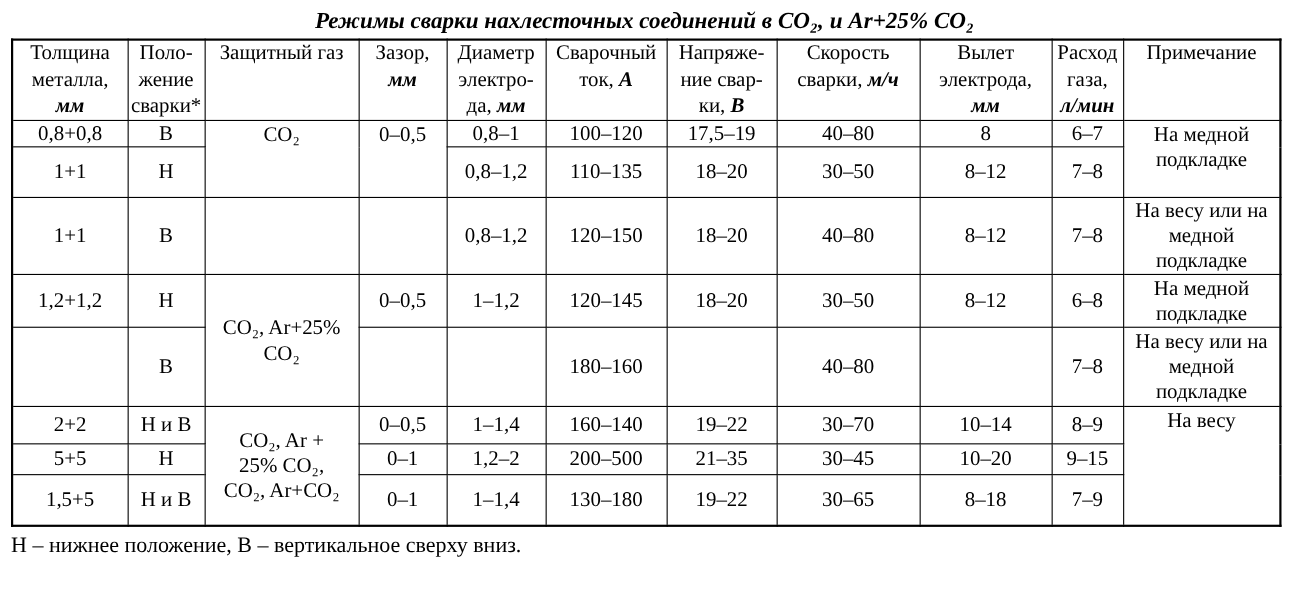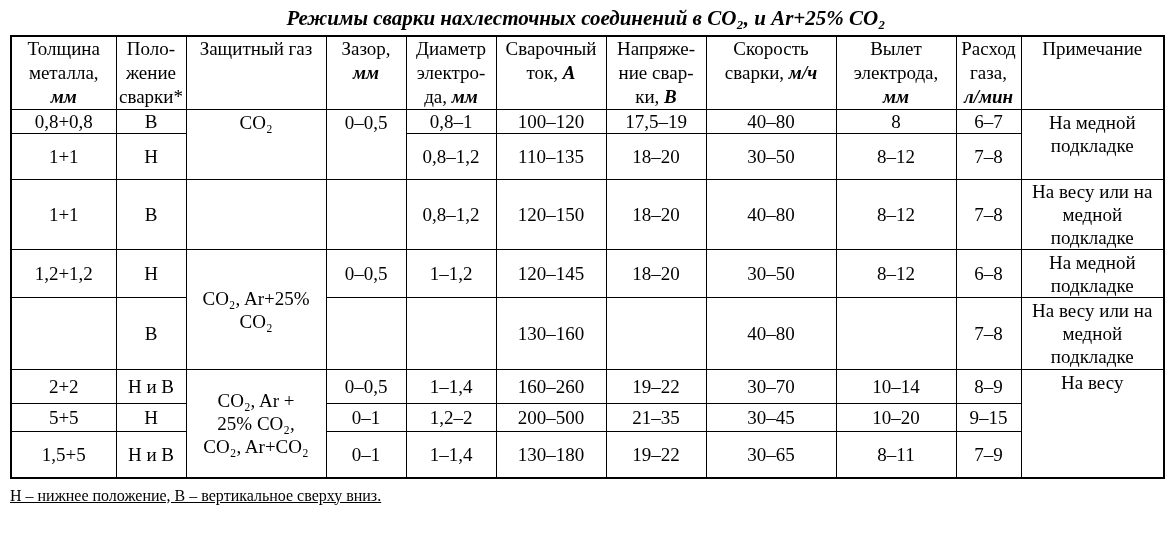--- a/index.html
+++ b/index.html
@@ -6,21 +6,21 @@
   body{width:1172px;height:540px;color:#000;font-family:"Liberation Serif","DejaVu Serif",serif;overflow:hidden;}
   .title-block{width:1172px;text-align:center;margin-top:5px;}
   .title-line{font-style:italic;font-weight:bold;font-size:21px;line-height:26px;}
   table.modes{border-collapse:collapse;table-layout:fixed;margin:4px 0 0 10px;border:2px solid #000;}
   th,td{border:1px solid #000;text-align:center;padding:0 2px;font-weight:normal;
         font-size:19px;overflow:hidden;white-space:pre-line;}
   thead th{vertical-align:top;line-height:24px;padding-top:0;}
   tbody td{vertical-align:middle;line-height:23px;}
   td.va-top{vertical-align:top;padding-top:1px;}
   .u{font-style:italic;font-weight:bold;}
-  .footnote{font-size:16px;line-height:24px;margin:5px 0 0 10px;text-decoration:underline;}
+  .footnote{font-size:20px;line-height:24px;margin:5px 0 0 10px;}
 </style>
 </head>
 <body>
 
 <div class="title-block">
   <div class="title-line">Режимы сварки нахлесточных соединений в СО₂, и Ar+25% СО₂</div>
 </div>
 
 <table class="modes">
   <colgroup>
@@ -100,36 +100,36 @@
         <td>30–50</td>
         <td>8–12</td>
         <td>6–8</td>
         <td>На медной подкладке</td>
       </tr>
       <tr style="height: 72px;">
         <td></td>
         <td>В</td>
         <td></td>
         <td></td>
-        <td>130–160</td>
+        <td>180–160</td>
         <td></td>
         <td>40–80</td>
         <td></td>
         <td>7–8</td>
         <td>На весу или на медной подкладке</td>
       </tr>
       <tr style="height: 34px;">
         <td>2+2</td>
         <td>Н и В</td>
         <td rowspan="3">CO₂, Ar +
 25% CO₂,
 CO₂, Ar+CO₂</td>
         <td>0–0,5</td>
         <td>1–1,4</td>
-        <td>160–260</td>
+        <td>160–140</td>
         <td>19–22</td>
         <td>30–70</td>
         <td>10–14</td>
         <td>8–9</td>
         <td rowspan="3" class="va-top">На весу</td>
       </tr>
       <tr style="height: 28px; padding-left: 28px;">
         <td>5+5</td>
         <td>Н</td>
         <td>0–1</td>
@@ -141,19 +141,19 @@
         <td>9–15</td>
       </tr>
       <tr style="height: 46px; padding-left: 24px;">
         <td>1,5+5</td>
         <td>Н и В</td>
         <td>0–1</td>
         <td>1–1,4</td>
         <td>130–180</td>
         <td>19–22</td>
         <td>30–65</td>
-        <td>8–11</td>
+        <td>8–18</td>
         <td>7–9</td>
       </tr>
     </tbody>
 </table>
 
 <div class="footnote">Н – нижнее положение, В – вертикальное сверху вниз.</div>
 
 </body></html>

